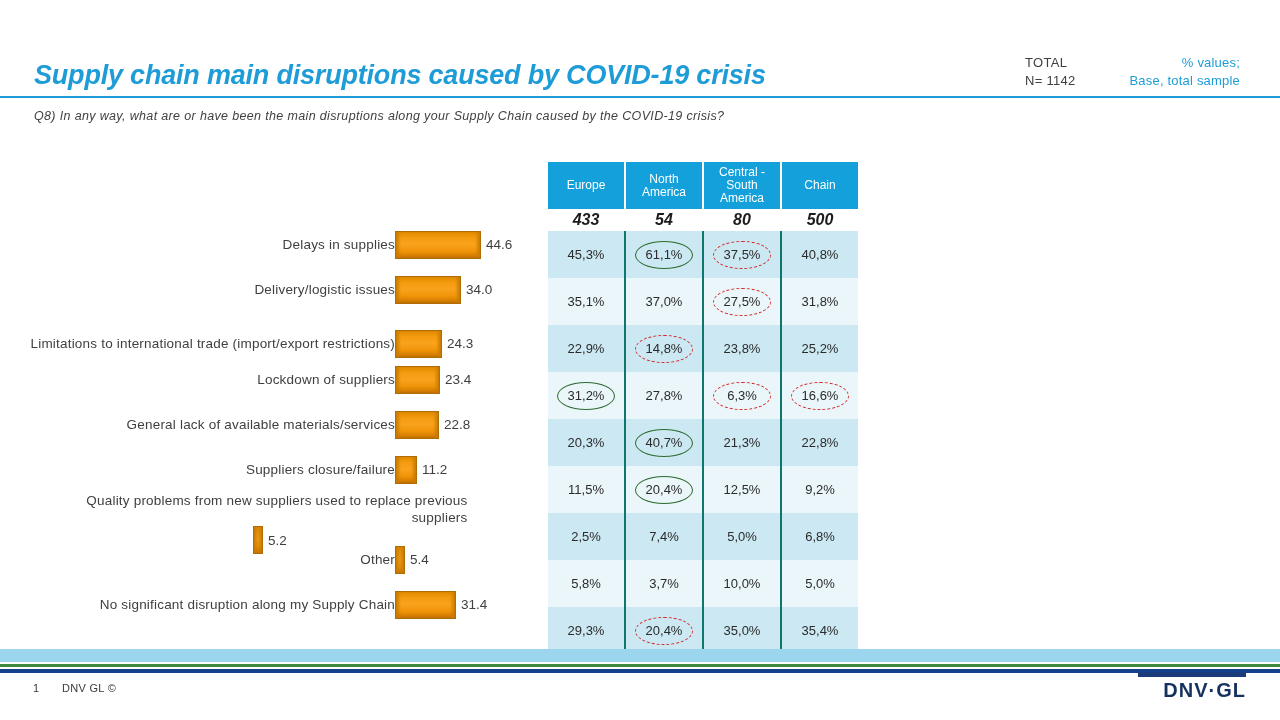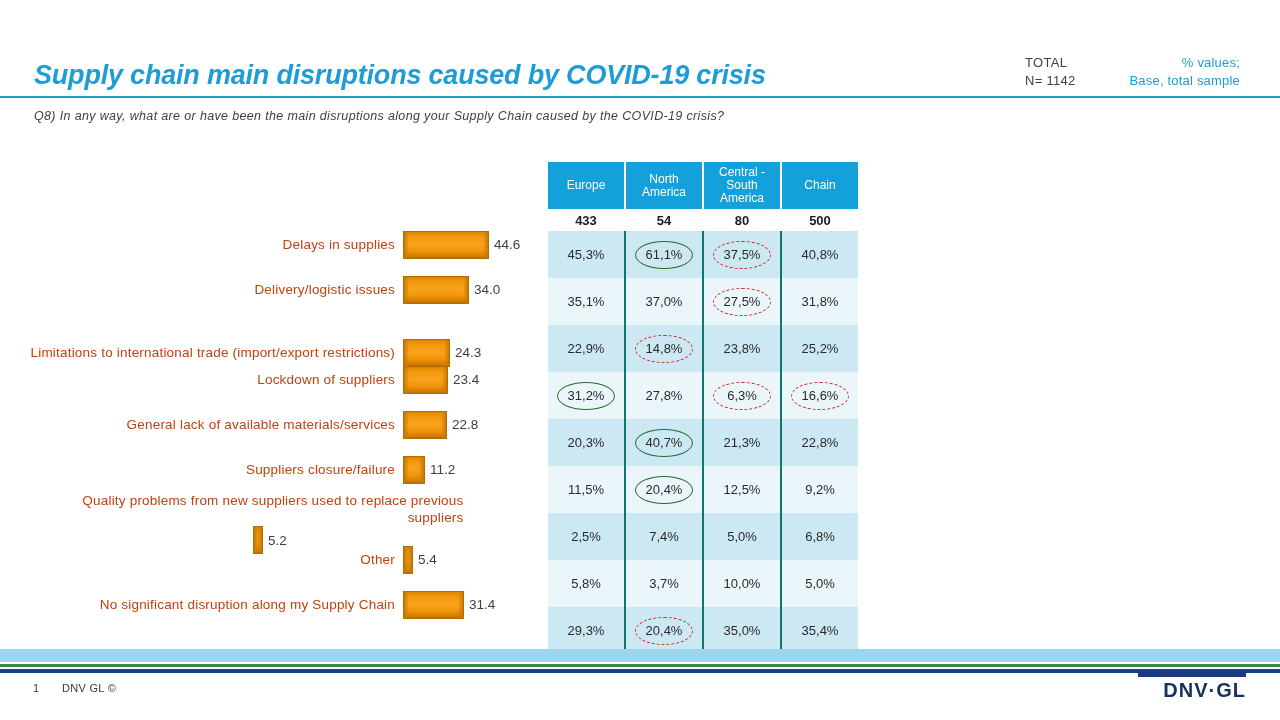--- a/index.html
+++ b/index.html
@@ -78,24 +78,23 @@
   .chart-row {
     position: absolute;
     left: 0;
     width: 540px;
     height: 45px;
     display: flex;
     align-items: center;
   }
   .cat-label {
     width: 395px;
-    padding-right: 8px;
     text-align: right;
     font-size: 13.5px;
-    color: #c2410c;
+    color: #404040;
     line-height: 17px;
     letter-spacing: 0.2px;
   }
   .bar-wrap {
     position: relative;
     flex: 1;
     height: 45px;
     display: flex;
     align-items: center;
   }
@@ -152,21 +151,22 @@
     text-align: center;
     vertical-align: middle;
     border-right: 2px solid #ffffff;
     padding: 0 2px;
   }
   table.xtab th.region:last-child { border-right: none; }
   table.xtab td.base {
     height: 20px;
     text-align: center;
     vertical-align: middle;
-    font-size: 13px;
+    font-size: 16px;
+    font-style: italic;
     font-weight: bold;
     color: #1c1c1c;
     background: #ffffff;
     border-right: 2px solid #ffffff;
   }
   table.xtab td.base:last-child { border-right: none; }
   table.xtab td.cell {
     height: 45px;
     text-align: center;
     vertical-align: middle;
@@ -251,21 +251,21 @@
         <div class="bar-value">44.6</div>
       </div>
     </div>
     <div class="chart-row" style="top: 45px;">
       <div class="cat-label">Delivery/logistic issues</div>
       <div class="bar-wrap">
         <div class="bar" style="width: 66px;"></div>
         <div class="bar-value">34.0</div>
       </div>
     </div>
-    <div class="chart-row" style="top: 108px;">
+    <div class="chart-row" style="top: 99px;">
       <div class="cat-label">Limitations to international trade (import/export restrictions)</div>
       <div class="bar-wrap">
         <div class="bar" style="width: 47px;"></div>
         <div class="bar-value">24.3</div>
       </div>
     </div>
     <div class="chart-row" style="top: 135px;">
       <div class="cat-label">Lockdown of suppliers</div>
       <div class="bar-wrap">
         <div class="bar" style="width: 45px;"></div>

